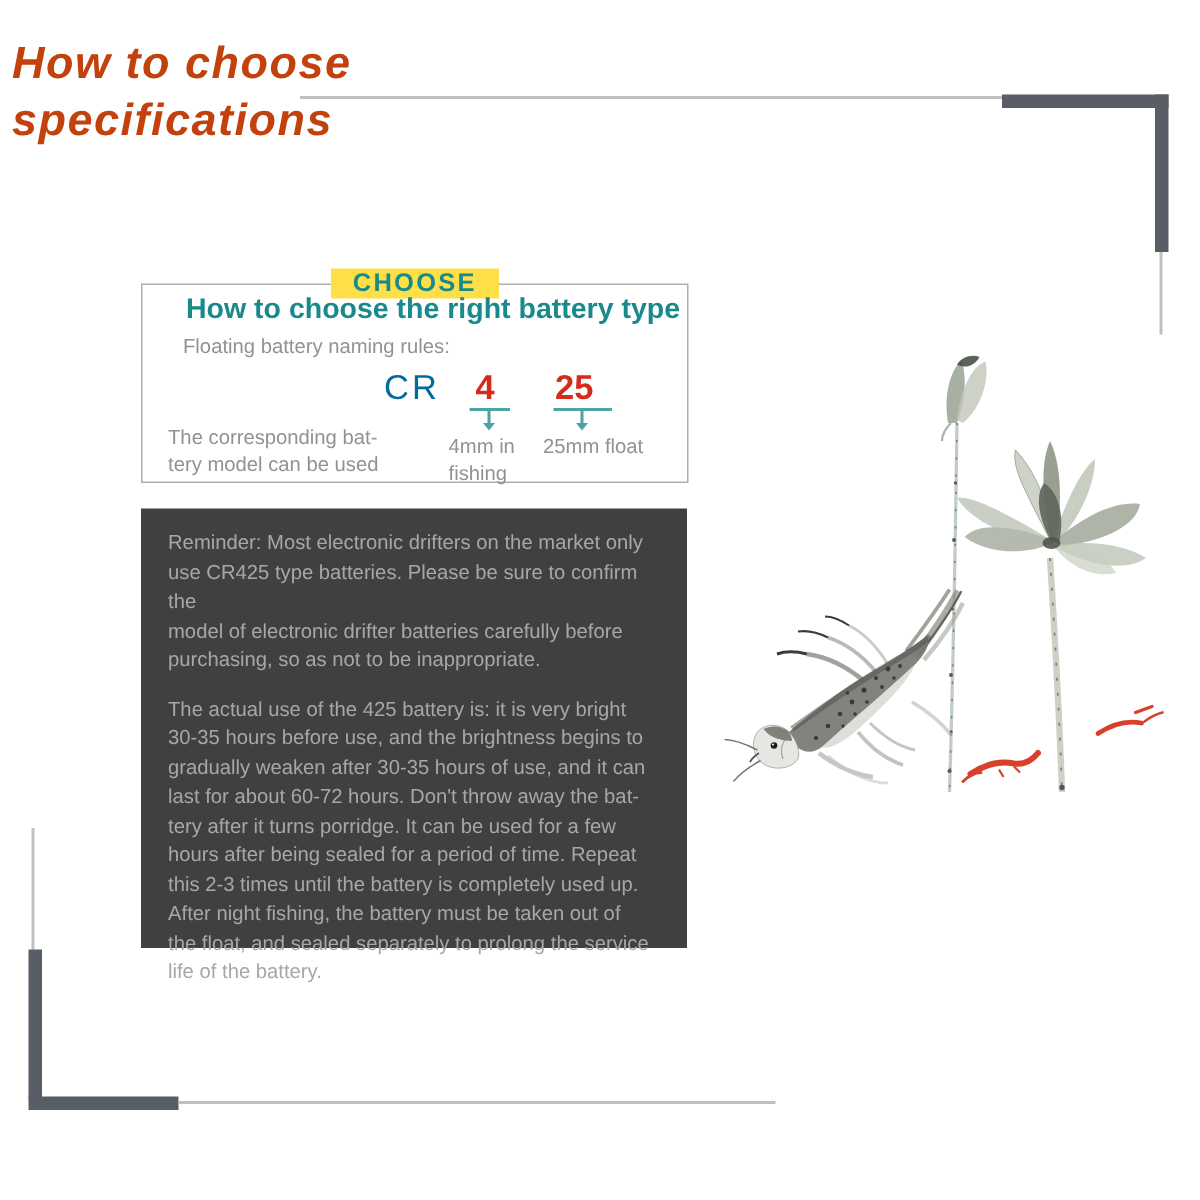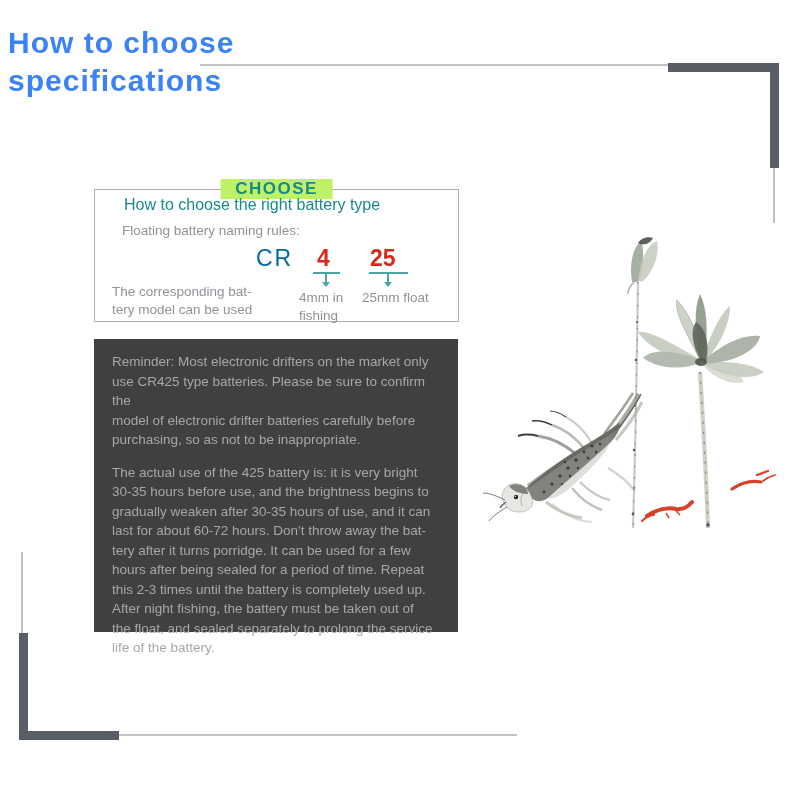--- a/index.html
+++ b/index.html
@@ -3,40 +3,40 @@
 <meta charset="utf-8">
 <style>
   html,body{margin:0;padding:0;background:#fff;}
   #canvas{position:relative;width:800px;height:800px;background:#ffffff;overflow:hidden;
           font-family:"Liberation Sans", sans-serif;}
   .abs{position:absolute;}
   .pre{white-space:pre-line;}
 
   
   .main-title{left:8px;top:24px;font-size:30px;line-height:38px;font-weight:bold;
-              color:#3b82f6;letter-spacing:1px;}
+              color:#c2410c;letter-spacing:1px;font-style:italic;}
 
   
   .line-thin{background:#c0c0c0;}
   .bar-dark{background:#585d66;}
   .title-underline{left:200px;top:64px;width:468px;height:2px;}
   .tr-h{left:668px;top:63px;width:111px;height:9px;}
   .tr-v{left:770px;top:63px;width:9px;height:105px;}
   .tr-tail{left:773px;top:168px;width:2px;height:55px;}
   .bl-tail-v{left:21px;top:552px;width:2px;height:81px;}
   .bl-v{left:19px;top:633px;width:9px;height:99px;}
   .bl-h{left:19px;top:731px;width:100px;height:9px;}
   .bl-tail-h{left:119px;top:734px;width:398px;height:2px;}
 
   
   .choose-box{left:94px;top:189px;width:363px;height:131px;border:1px solid #aeaeae;}
   .choose-legend{position:absolute;left:50%;top:-11px;transform:translateX(-50%);
-                 background:#bef264;padding:0 15px;font-size:17px;font-weight:bold;
+                 background:#fde047;padding:0 15px;font-size:17px;font-weight:bold;
                  color:#19898c;letter-spacing:1.5px;white-space:nowrap;}
-  .box-heading{left:124px;top:196px;font-size:16px;font-weight:normal;color:#19898c;}
+  .box-heading{left:124px;top:196px;font-size:19px;font-weight:bold;color:#19898c;}
   .box-sub{left:122px;top:223px;font-size:13.5px;color:#8f9297;}
   .cr{left:256px;top:246px;font-size:23px;line-height:24px;font-weight:normal;
       color:#0369a1;letter-spacing:2px;}
   .digit{top:246px;font-size:23px;line-height:24px;font-weight:bold;color:#d52b1a;}
   .d4{left:317px;} .d25{left:370px;}
   .u-line{height:2px;background:#4aa5a3;top:272px;}
   .u4{left:313px;width:27px;} .u25{left:369px;width:39px;}
   .u-stem{width:2px;height:8px;background:#4aa5a3;top:274px;}
   .s4{left:325px;} .s25{left:387px;}
   .u-head{width:0;height:0;border-left:4px solid transparent;border-right:4px solid transparent;

